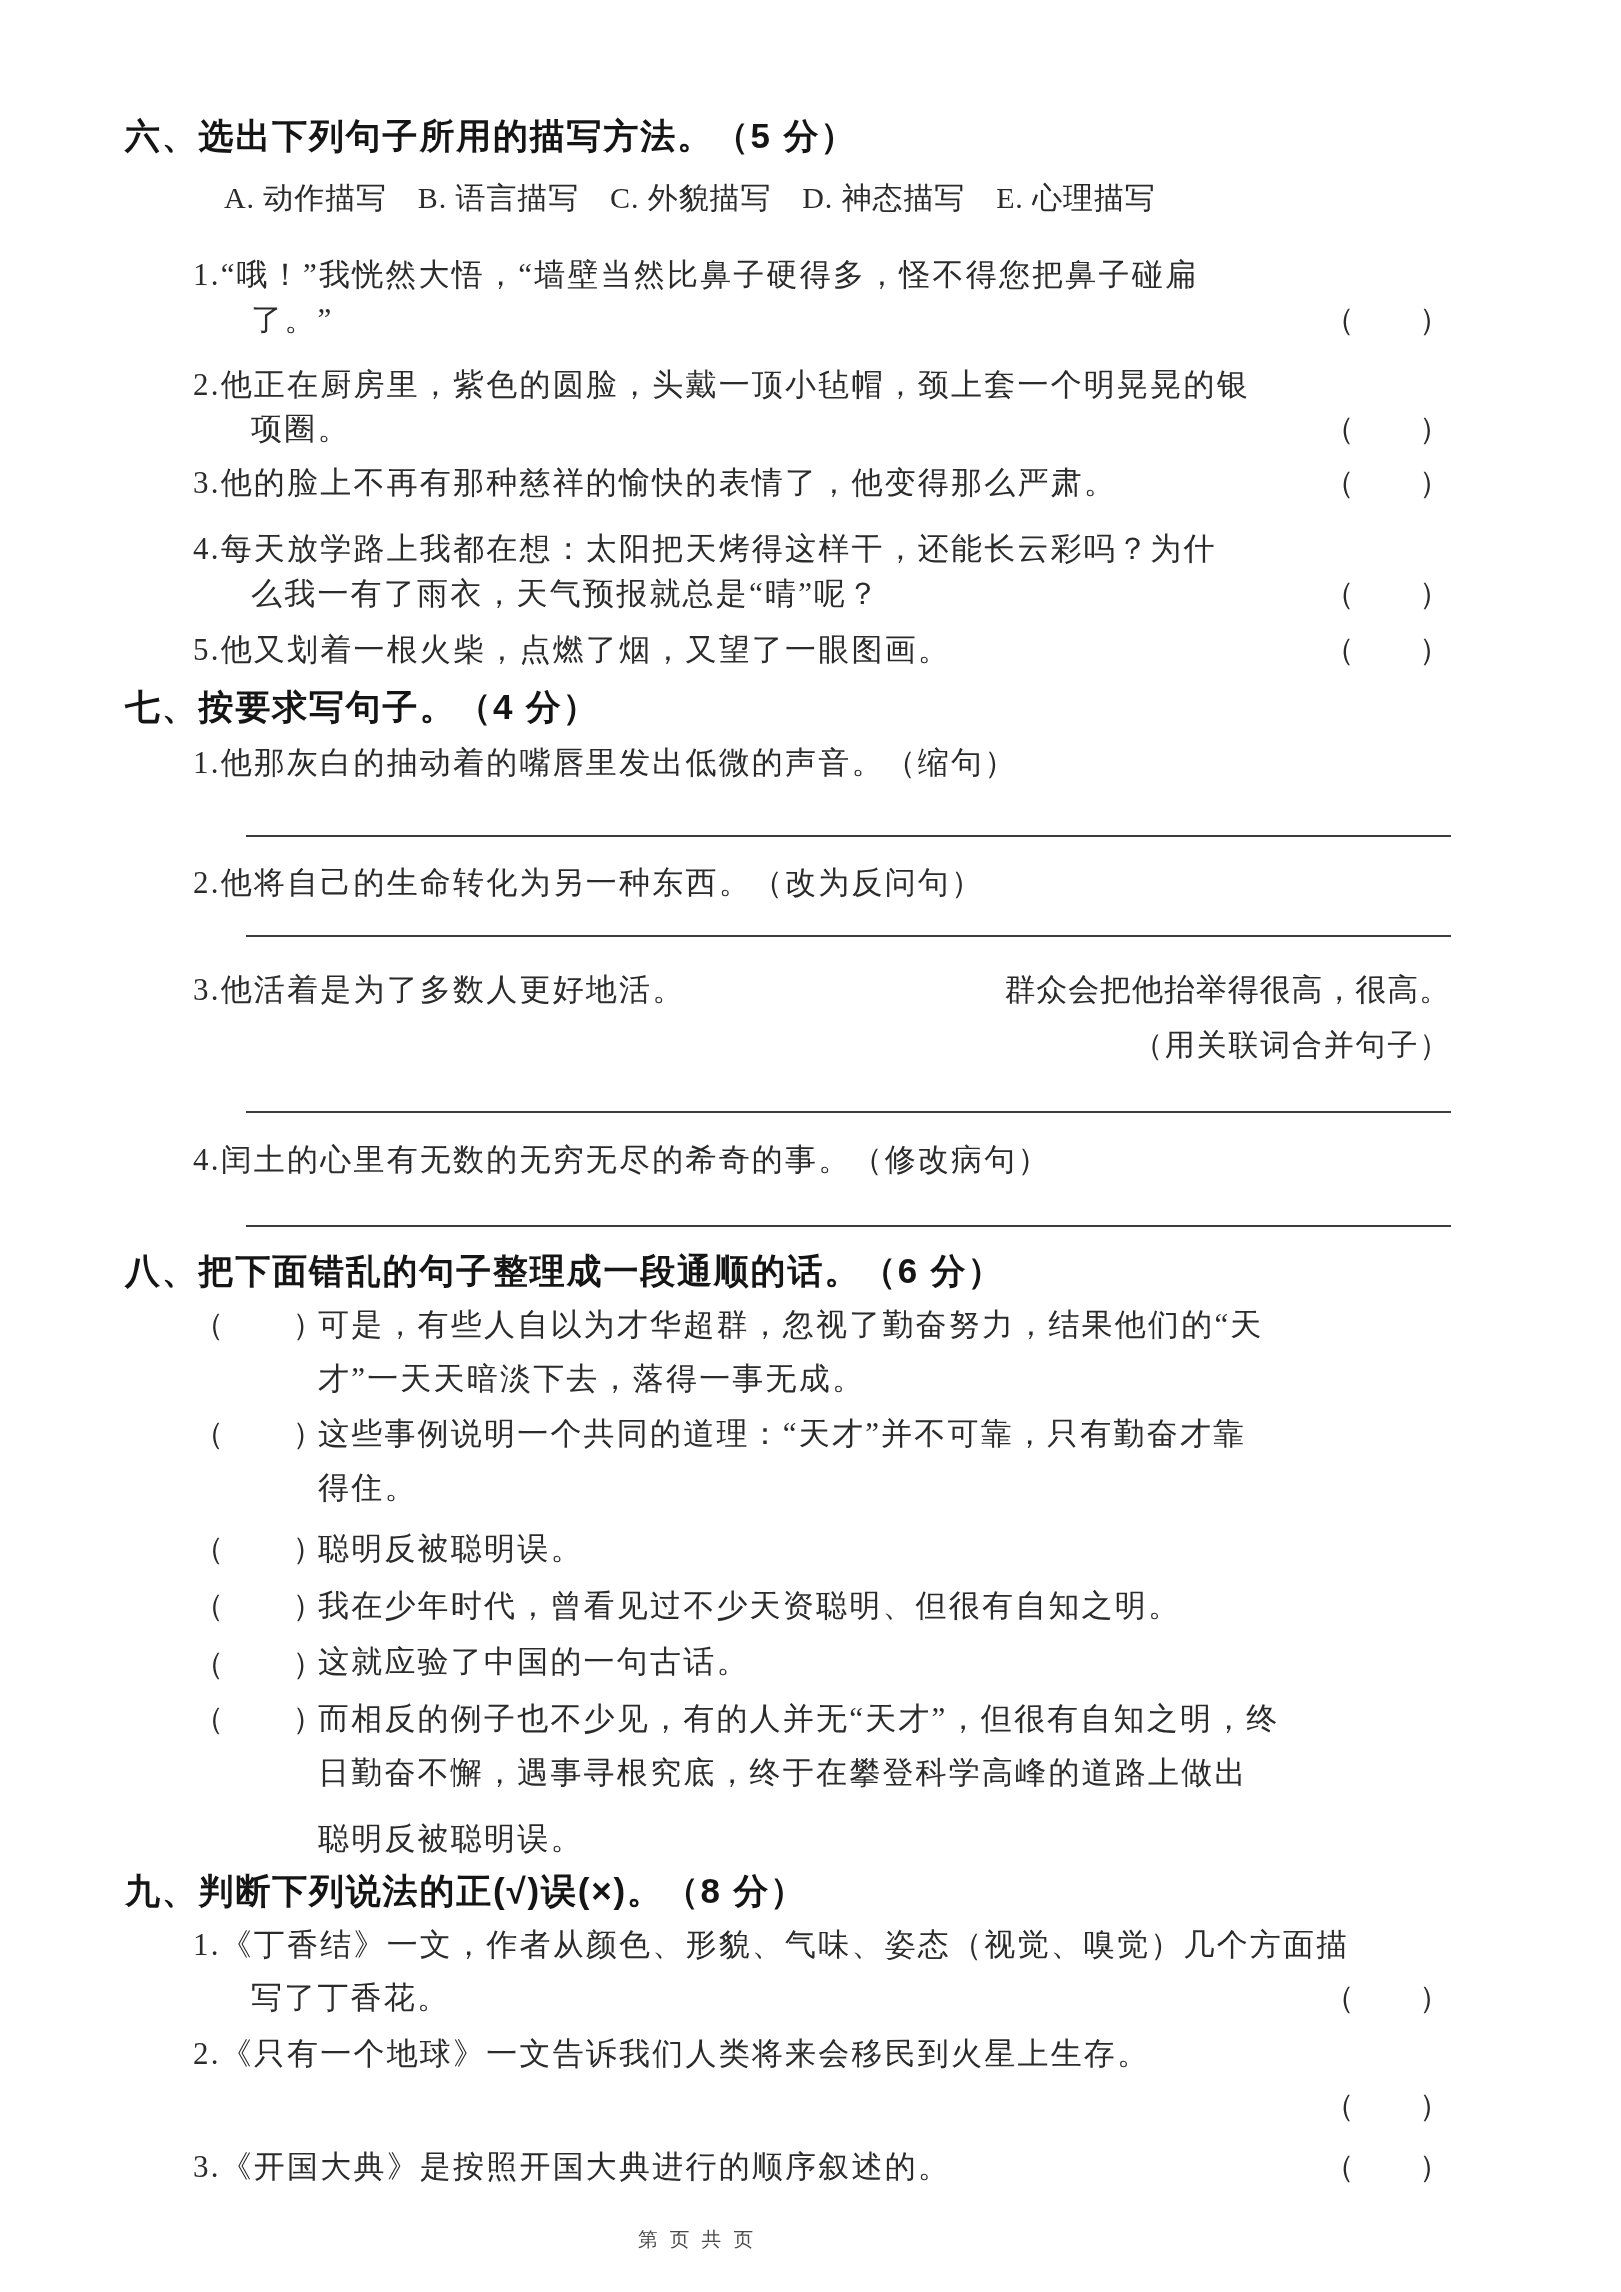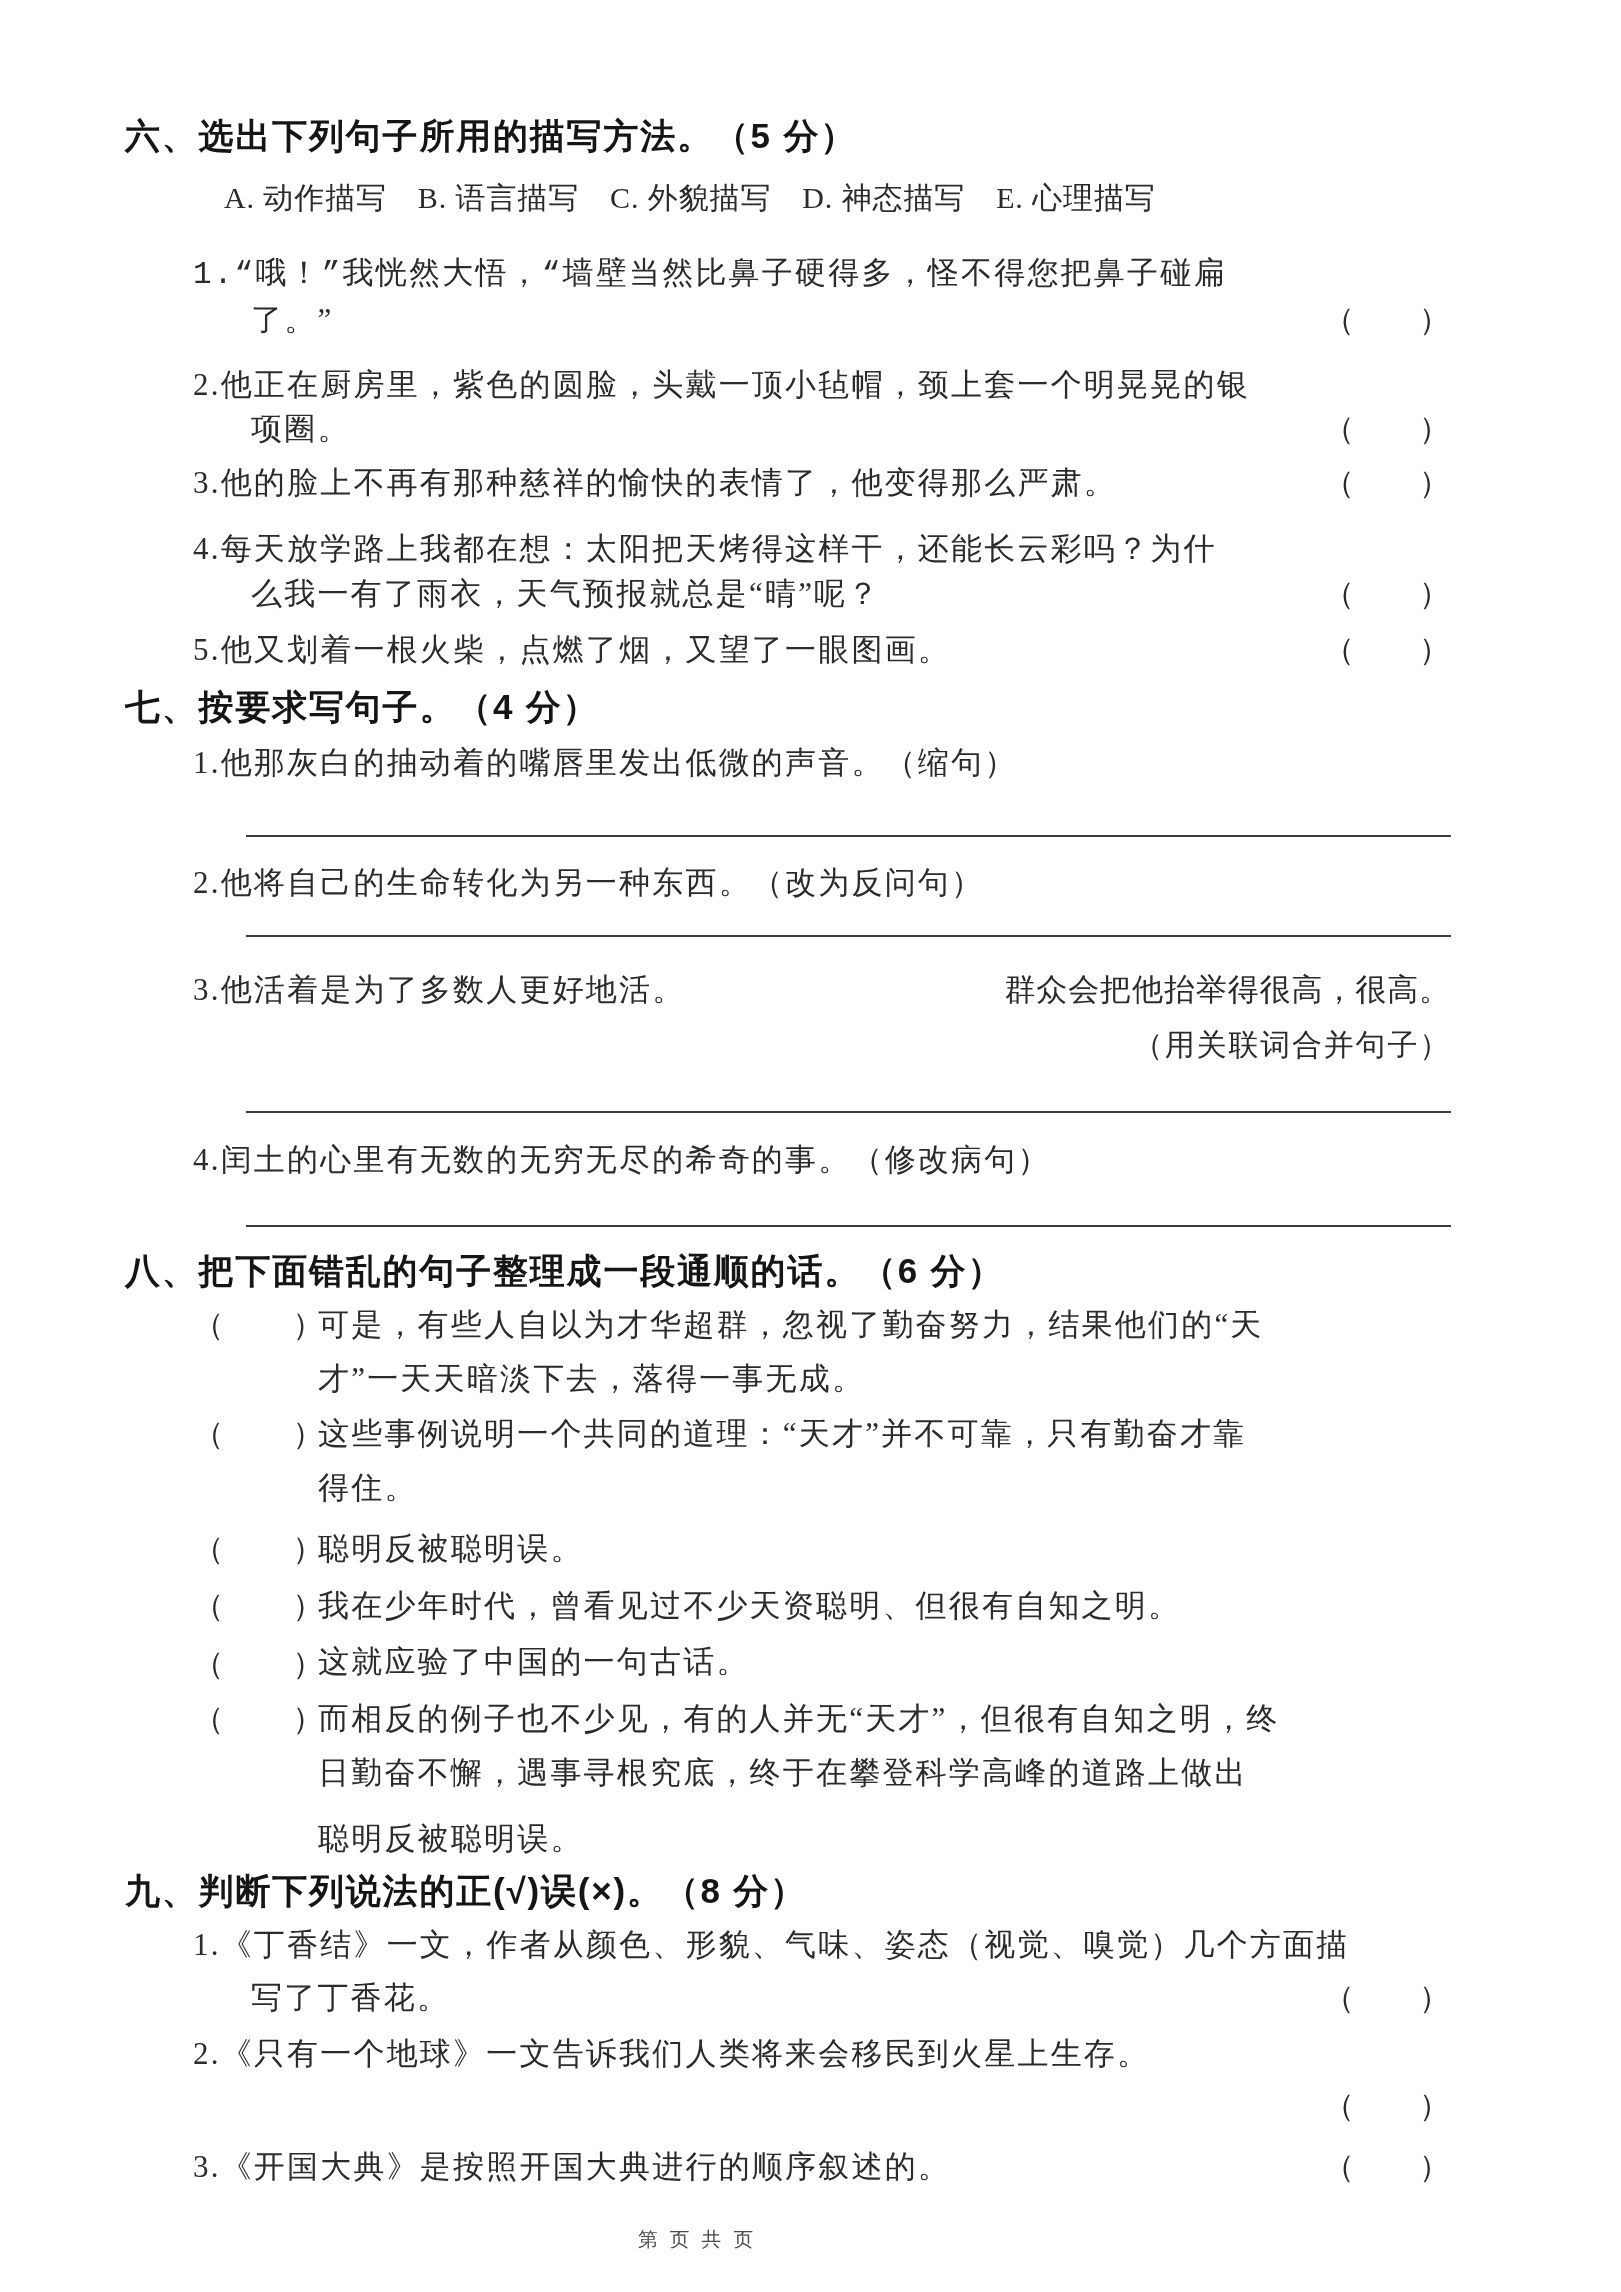--- a/index.html
+++ b/index.html
@@ -34,21 +34,21 @@
   }
 </style>
 </head>
 <body>
 
 <div class="page">
 
   <div class="ttl" style="top:113px; left:125px;">六、选出下列句子所用的描写方法。（5 分）</div>
   <div class="ln opts" style="top:177px; left:224px;">A. 动作描写　B. 语言描写　C. 外貌描写　D. 神态描写　E. 心理描写</div>
 
-  <div class="ln" style="top:254px; left:193px;font-family:Liberation Mono, monospace;">1.“哦！”我恍然大悟，“墙壁当然比鼻子硬得多，怪不得您把鼻子碰扁</div>
+  <div class="ln" style="top:254px; left:193px;">1.“哦！”我恍然大悟，“墙壁当然比鼻子硬得多，怪不得您把鼻子碰扁</div>
   <div class="wrapln" style="top:299px; left:251px; right:170px;">
     <span class="t">了。”</span>
     <span class="br">（　　）</span>
   </div>
 
   <div class="ln" style="top:364px; left:193px;">2.他正在厨房里，紫色的圆脸，头戴一顶小毡帽，颈上套一个明晃晃的银</div>
   <div class="wrapln" style="top:408px; left:251px; right:170px;">
     <span class="t">项圈。</span>
     <span class="br">（　　）</span>
   </div>

